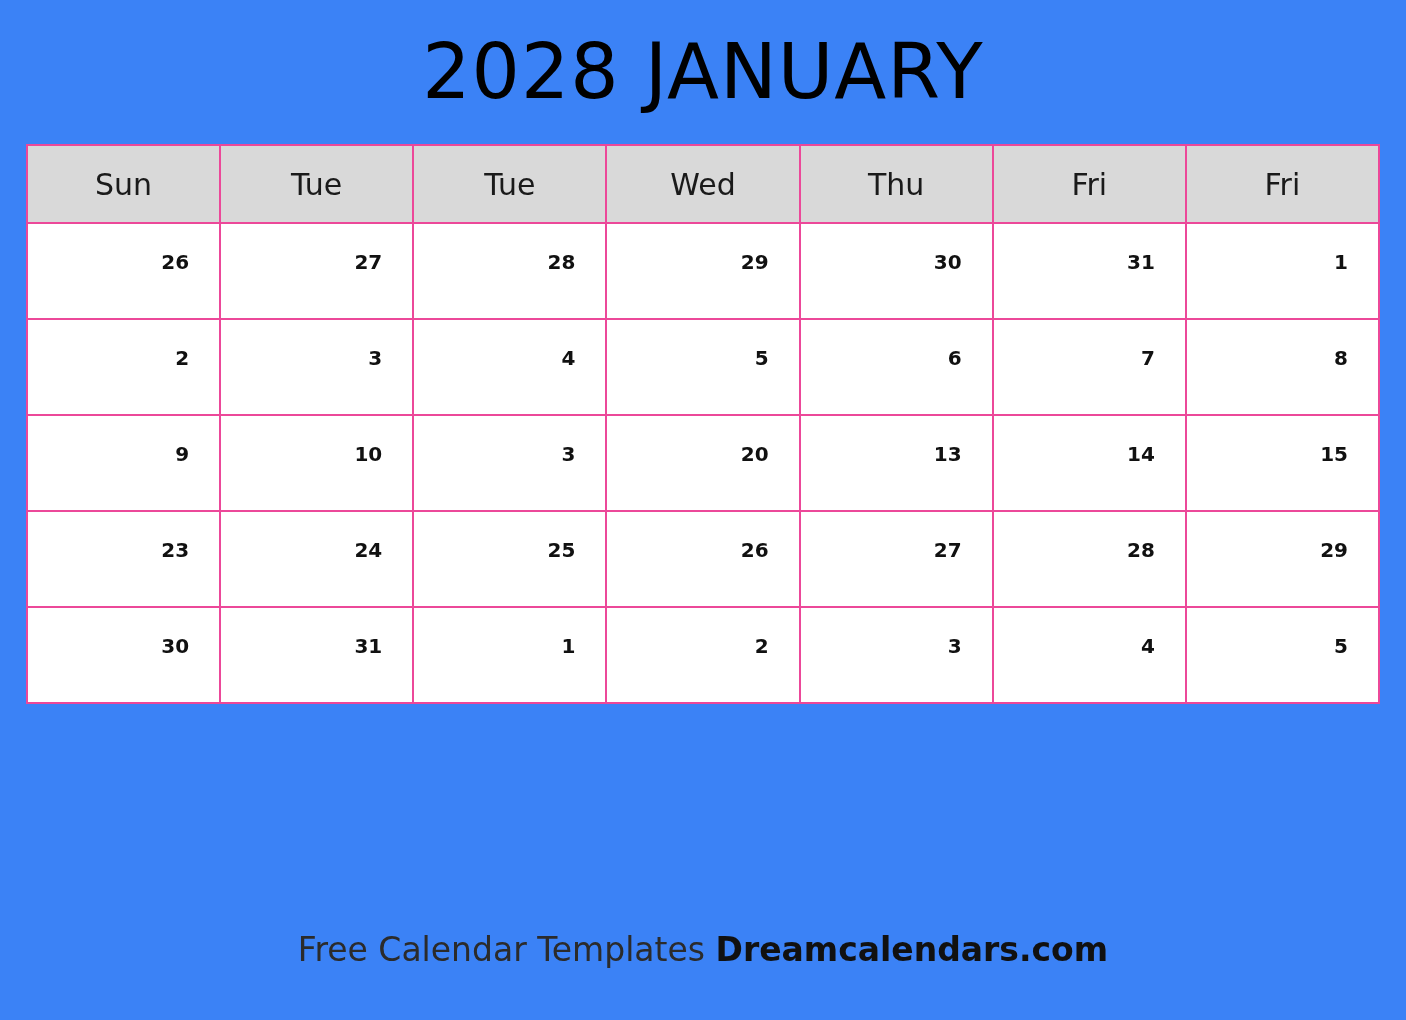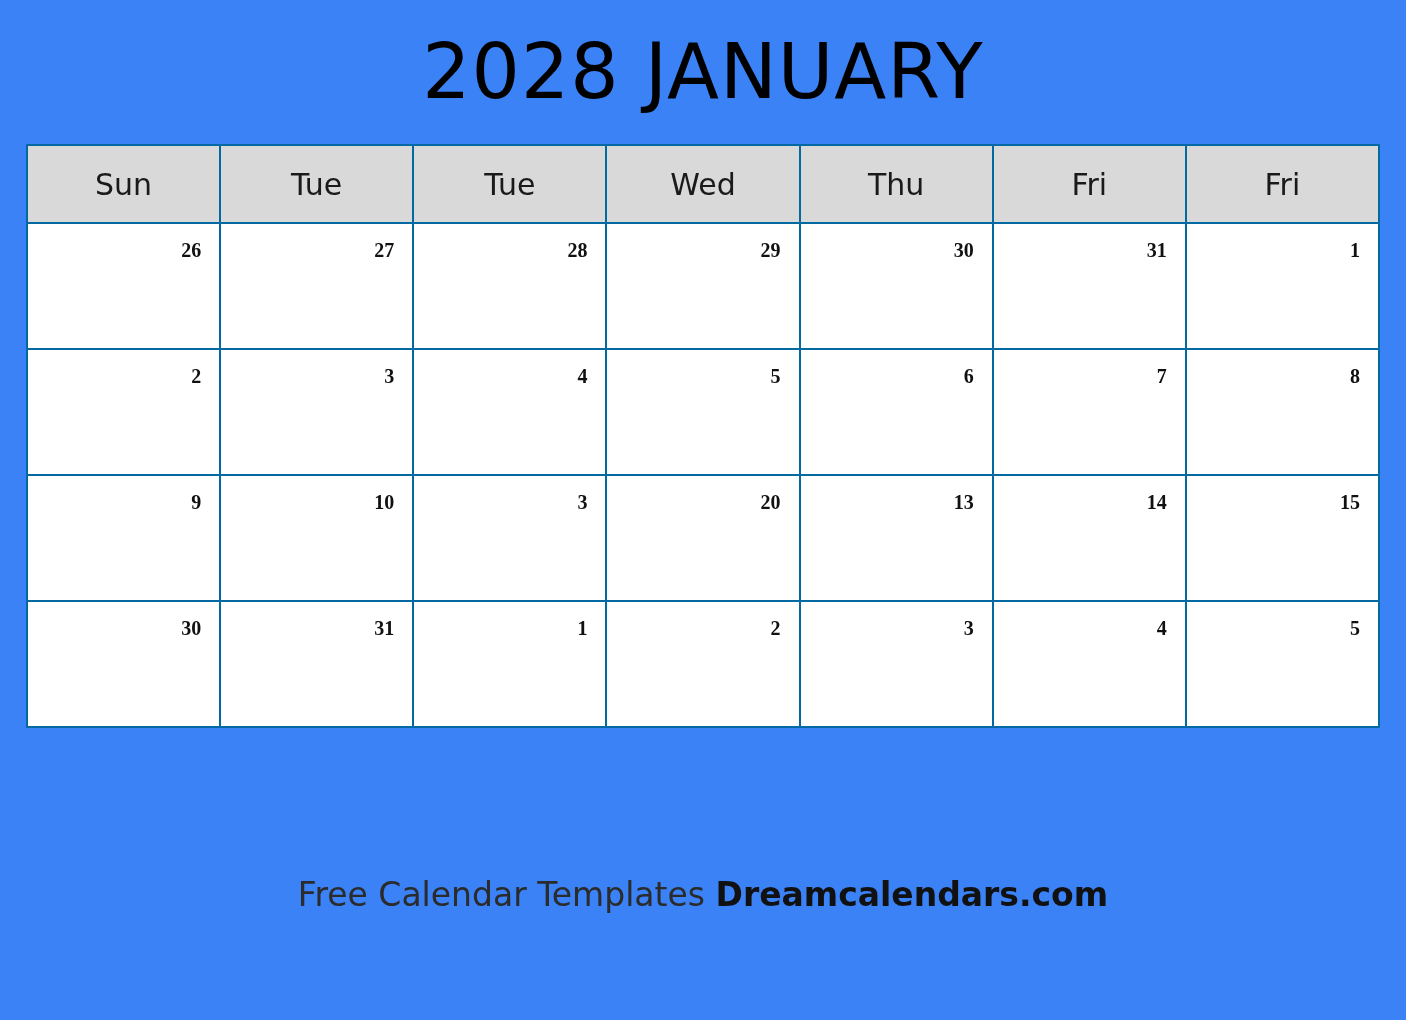--- a/index.html
+++ b/index.html
@@ -31,51 +31,50 @@
   }
   .calendar {
     position: absolute;
     top: 144px;
     left: 26px;
     width: 1354px;
     border-collapse: collapse;
     table-layout: fixed;
   }
   .calendar th, .calendar td {
-    border: 2px solid #0369a1;
-    padding: 4px;
+    border: 2px solid #ec4899;
+    padding: 16px;
   }
   .calendar th {
     background: #d9d9d9;
     height: 78px;
     font-size: 30px;
     font-weight: 400;
     color: #1a1a1a;
     text-align: center;
     vertical-align: middle;
   }
   .calendar td {
-    height: 126px;
+    height: 96px;
     vertical-align: top;
     background: #ffffff;
-    font-family: Liberation Serif, serif;
   }
   .daynum {
     display: block;
     text-align: right;
     font-size: 20px;
     font-weight: bold;
     color: #111111;
     padding: 12px 14px 0 0;
     line-height: 1;
   }
   .footer {
     position: absolute;
     left: 0;
-    top: 875px;
+    top: 930px;
     width: 1406px;
     text-align: center;
     font-size: 33px;
     color: #2b2b2b;
     font-family: "DejaVu Sans", sans-serif;
   }
   .footer .brand { font-weight: bold; color: #111111; }
 </style>
 </head>
 <body>
@@ -161,20 +160,43 @@
           </td>
         <td>
             <span class="daynum">14</span>
           </td>
         <td>
             <span class="daynum">15</span>
           </td>
       </tr>
       <tr>
         <td>
+            <span class="daynum">23</span>
+          </td>
+        <td>
+            <span class="daynum">24</span>
+          </td>
+        <td>
+            <span class="daynum">25</span>
+          </td>
+        <td>
+            <span class="daynum">26</span>
+          </td>
+        <td>
+            <span class="daynum">27</span>
+          </td>
+        <td>
+            <span class="daynum">28</span>
+          </td>
+        <td>
+            <span class="daynum">29</span>
+          </td>
+      </tr>
+      <tr>
+        <td>
             <span class="daynum">30</span>
           </td>
         <td>
             <span class="daynum">31</span>
           </td>
         <td>
             <span class="daynum">1</span>
           </td>
         <td>
             <span class="daynum">2</span>

